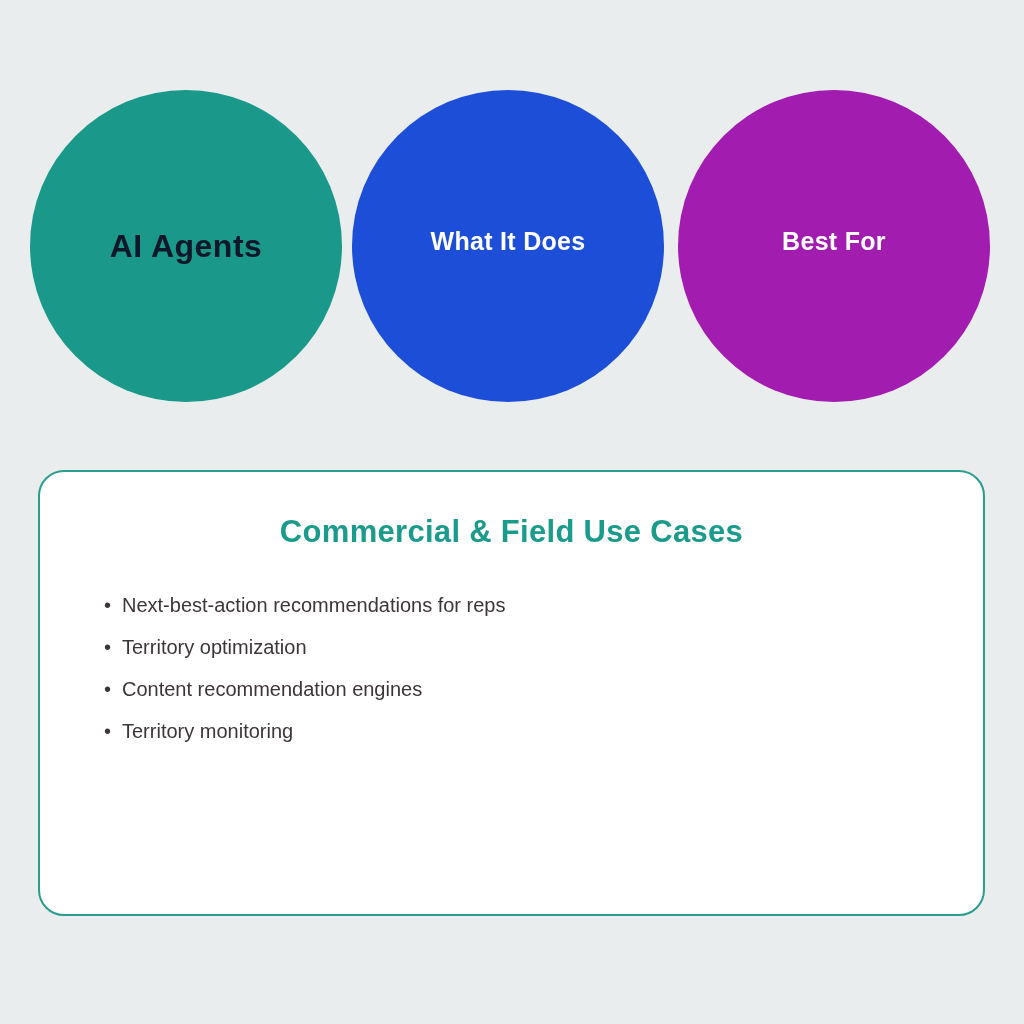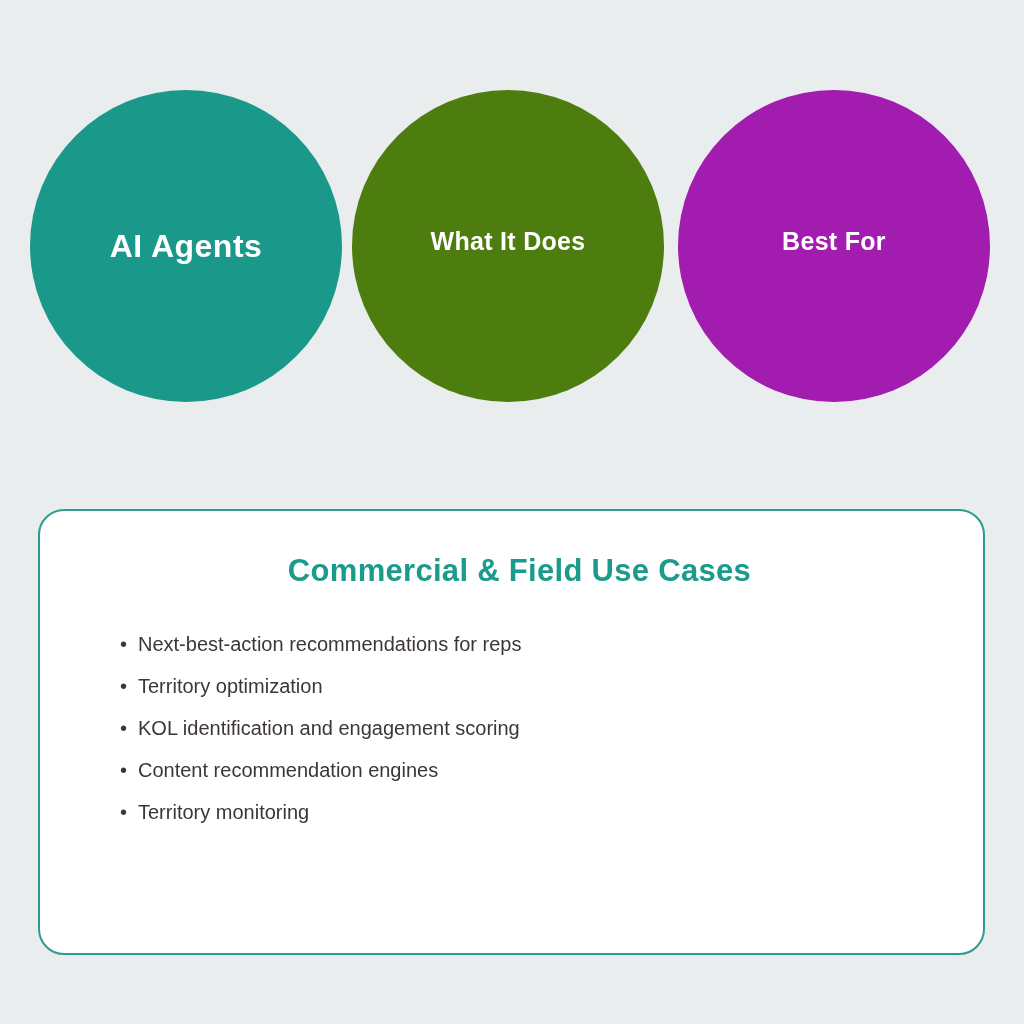--- a/index.html
+++ b/index.html
@@ -51,22 +51,21 @@
 
   .card {
     position: absolute;
     left: 38px;
     top: 470px;
     width: 947px;
     height: 446px;
     background: #ffffff;
     border-radius: 26px;
     box-sizing: border-box;
-    padding: 42px 40px 0 56px;
-    margin-top: 39px;
+    padding: 42px 40px 0 40px;
   }
   .card-title {
     margin: 0 0 34px 0;
     text-align: center;
     font-size: 31px;
     font-weight: bold;
     letter-spacing: 0.3px;
   }
   .use-case-list {
     list-style: none;
@@ -84,36 +83,35 @@
     position: absolute;
     left: 0;
     top: 0;
   }
 </style>
 </head>
 <body>
 
 <div class="canvas" style="background: rgb(233, 237, 238);">
 
-  <div class="circle circle-teal" style="background: rgb(26, 152, 137); color: #ffffff;">
+  <div class="circle circle-teal" style="background: rgb(26, 152, 137); color: #0f172a;">
     <div class="circle-label">AI Agents</div>
   </div>
 
-  <div class="circle circle-purple" style="background: #4d7c0f; color: rgb(255, 255, 255);">
+  <div class="circle circle-purple" style="background: #1d4ed8; color: rgb(255, 255, 255);">
     <div class="circle-title">What It Does</div>
   </div>
 
   <div class="circle circle-navy" style="background: #a21caf; color: rgb(255, 255, 255);">
     <div class="circle-title">Best For</div>
   </div>
 
   <div class="card" style="background: rgb(255, 255, 255); border: 2px solid rgb(42, 157, 143);">
     <h2 class="card-title" style="color: rgb(26, 155, 139);">Commercial &amp; Field Use Cases</h2>
     <ul class="use-case-list" style="color: rgb(61, 54, 57);">
       <li>Next-best-action recommendations for reps</li>
       <li>Territory optimization</li>
-      <li>KOL identification and engagement scoring</li>
       <li>Content recommendation engines</li>
       <li>Territory monitoring</li>
     </ul>
   </div>
 
 </div>
 
 </body></html>

